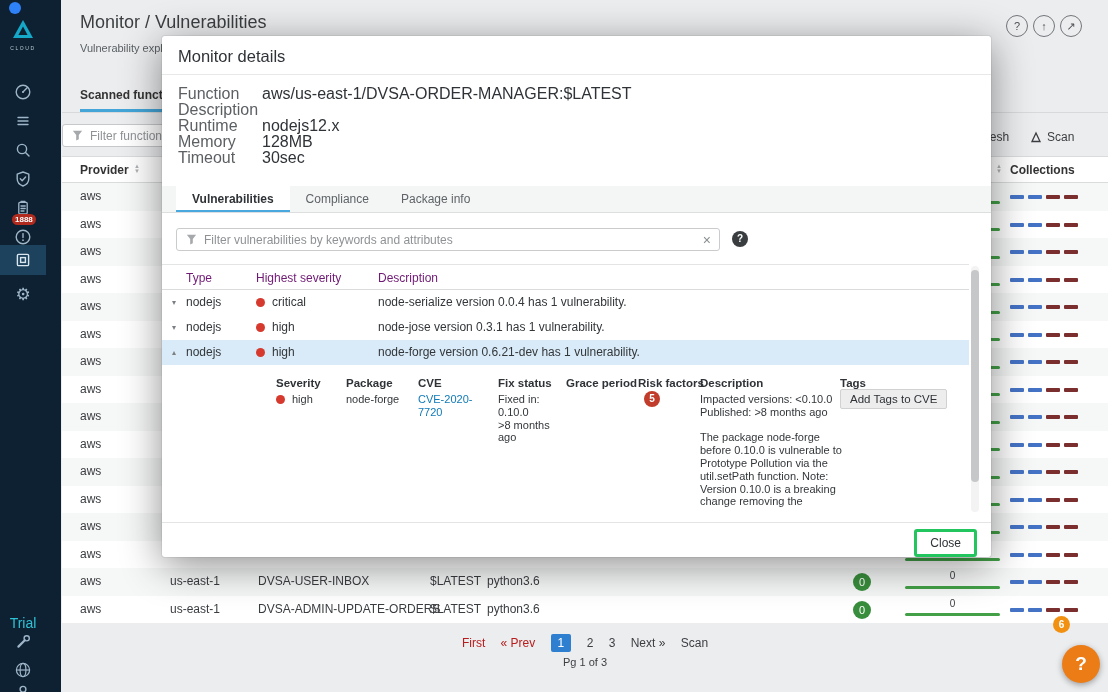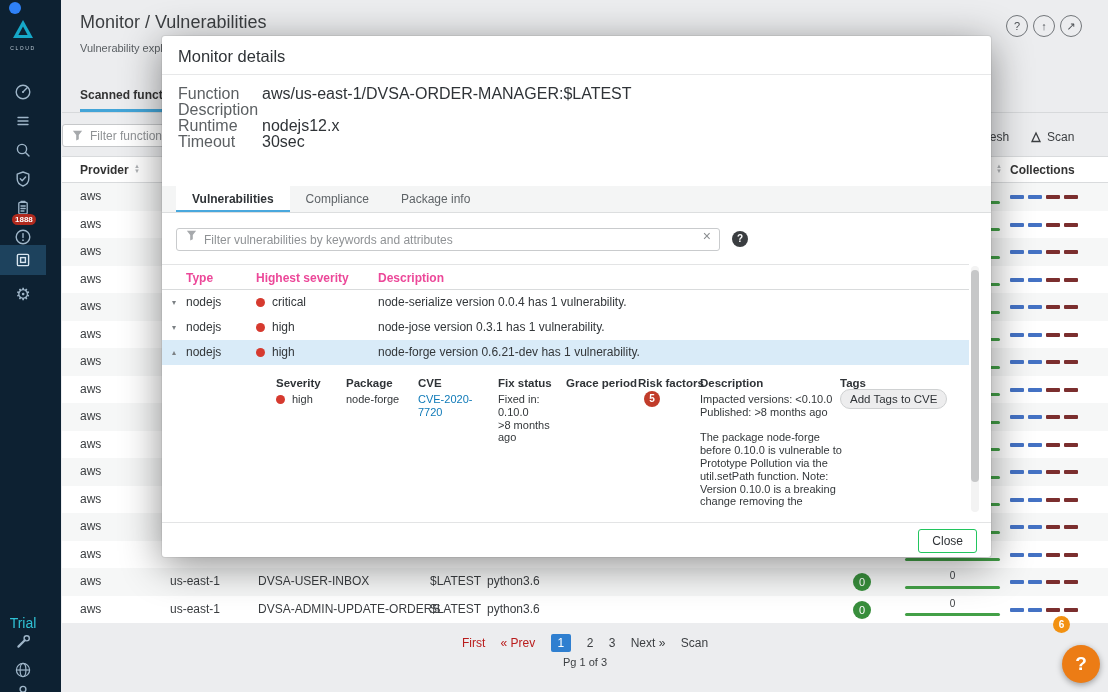--- a/index.html
+++ b/index.html
@@ -65,42 +65,42 @@
   .modal { position:absolute; left:162px; top:36px; width:829px; height:521px; background:#fff; border-radius:3px; box-shadow:0 8px 40px rgba(0,0,0,.45), 0 0 0 1px rgba(0,0,0,.06); z-index:20; }
   .m-title { position:absolute; left:16px; top:11px; font-size:16.5px; font-weight:500; color:#2f3337; }
   .m-hline { position:absolute; left:0; right:0; top:38px; height:1px; background:#e7e8e9; }
   .m-fields { position:absolute; left:16px; top:50px; font-size:16px; }
   .m-frow { display:flex; height:16px; line-height:16px; }
   .m-flabel { width:84px; color:#5c6063; }
   .m-fvalue { color:#2f3337; }
   .m-tabs { position:absolute; left:0; right:0; top:150px; height:27px; background:#f4f5f5; border-bottom:1px solid #dcdedf; display:flex; padding-left:14px; }
   .m-tab { padding:0 16px; line-height:26px; font-size:12px; color:#5f6468; }
   .m-tab.active { background:#fff; color:#2f3337; font-weight:700; box-shadow:inset 0 -2px 0 #49a8dd; }
-  .m-filter { position:absolute; left:14px; top:192px; width:544px; height:23px; border:1px solid #c9cbcd; border-radius:3px; display:flex; gap:6px; padding:0 8px; background:#fff; }
+  .m-filter { position:absolute; left:14px; top:192px; width:544px; height:23px; border:1px solid #c9cbcd; border-radius:3px; display:flex; align-items:center; gap:6px; padding:0 8px; background:#fff; }
   .m-clear { margin-left:auto; color:#8a8d90; font-size:14px; line-height:14px; }
   .m-help { position:absolute; left:570px; top:195px; width:16px; height:16px; border-radius:50%; background:#3a3d40; color:#fff; font-size:10px; font-weight:700; text-align:center; line-height:16px; }
-  .v-head { position:absolute; left:0; right:22px; top:228px; height:26px; border-top:1px solid #e3e4e5; border-bottom:1px solid #d9dbdc; font-size:12px; font-weight:700; color:#ec4899; }
+  .v-head { position:absolute; left:0; right:22px; top:228px; height:26px; border-top:1px solid #e3e4e5; border-bottom:1px solid #d9dbdc; font-size:12px; font-weight:400; color:#701a75; }
   .v-head span { position:absolute; top:0; line-height:26px; }
   .v-rows { position:absolute; left:0; right:22px; top:254px; }
   .v-row { position:relative; height:25px; font-size:12px; color:#33373a; }
   .v-row.expanded { background:#d9ebf8; }
   .v-chev { position:absolute; left:10px; top:0; line-height:25px; font-size:8px; color:#7c8084; }
   .v-cell { position:absolute; top:0; line-height:25px; white-space:nowrap; }
   .vc-type{left:24px} .vc-sev{left:94px} .vc-desc{left:216px}
   .sev-dot { display:inline-block; width:9px; height:9px; border-radius:50%; background:#d63a2f; margin-right:7px; vertical-align:-1px; }
   .v-detail { position:absolute; left:0; right:22px; top:329px; height:145px; font-size:11px; }
   .dh { position:absolute; top:12px; font-weight:700; font-size:11.5px; color:#2f3337; }
   .dv { position:absolute; top:28px; color:#33373a; line-height:12.8px; white-space:pre-line; }
   .cve-link { color:#0f7ab8; }
   .risk-badge { position:absolute; left:482px; top:26px; width:16px; height:16px; border-radius:50%; background:#c13c2a; color:#fff; font-size:10px; font-weight:700; text-align:center; line-height:16px; }
-  .tags-btn { position:absolute; left:678px; top:24px; padding:3px 9px; background:#ededee; border:1px solid #cfd1d2; border-radius:10px; font-size:11.5px; color:#2f3337; white-space:nowrap; }
+  .tags-btn { position:absolute; left:678px; top:24px; padding:3px 9px; background:#ededee; border:1px solid #cfd1d2; border-radius:2px; font-size:11.5px; color:#2f3337; white-space:nowrap; }
   .m-scrolltrack { position:absolute; right:12px; top:230px; width:8px; height:246px; background:#f3f3f3; border-radius:4px; }
   .m-scrollthumb { position:absolute; right:12px; top:234px; width:8px; height:212px; background:#c6c7c8; border-radius:4px; }
   .m-fline { position:absolute; left:0; right:0; top:486px; height:1px; background:#e3e4e5; }
-  .m-close { position:absolute; right:14px; top:493px; padding:4px 13px; border:1px solid #22c55e; border-radius:3px; background:#fff; font-size:12px; color:#2f3337; }
+  .m-close { position:absolute; right:14px; top:493px; padding:4px 13px; border:3px solid #22c55e; border-radius:3px; background:#fff; font-size:12px; color:#2f3337; }
 </style>
 </head>
 <body>
 
 <div class="screen">
 
   <aside class="sidebar">
     <span class="side-dot"></span>
     <div class="logo">
       <svg width="26" height="22" viewBox="0 0 24 22">
@@ -560,20 +560,24 @@
         <div class="m-frow">
           <span class="m-flabel">Description</span>
           <span class="m-fvalue"></span>
         </div>
 
         <div class="m-frow">
           <span class="m-flabel">Runtime</span>
           <span class="m-fvalue">nodejs12.x</span>
         </div>
 
+        <div class="m-frow">
+          <span class="m-flabel">Memory</span>
+          <span class="m-fvalue">128MB</span>
+        </div>
 
         <div class="m-frow">
           <span class="m-flabel">Timeout</span>
           <span class="m-fvalue">30sec</span>
         </div>
       </div>
 
     <div class="m-tabs">
       <span class="m-tab active">Vulnerabilities</span>
       <span class="m-tab">Compliance</span>

